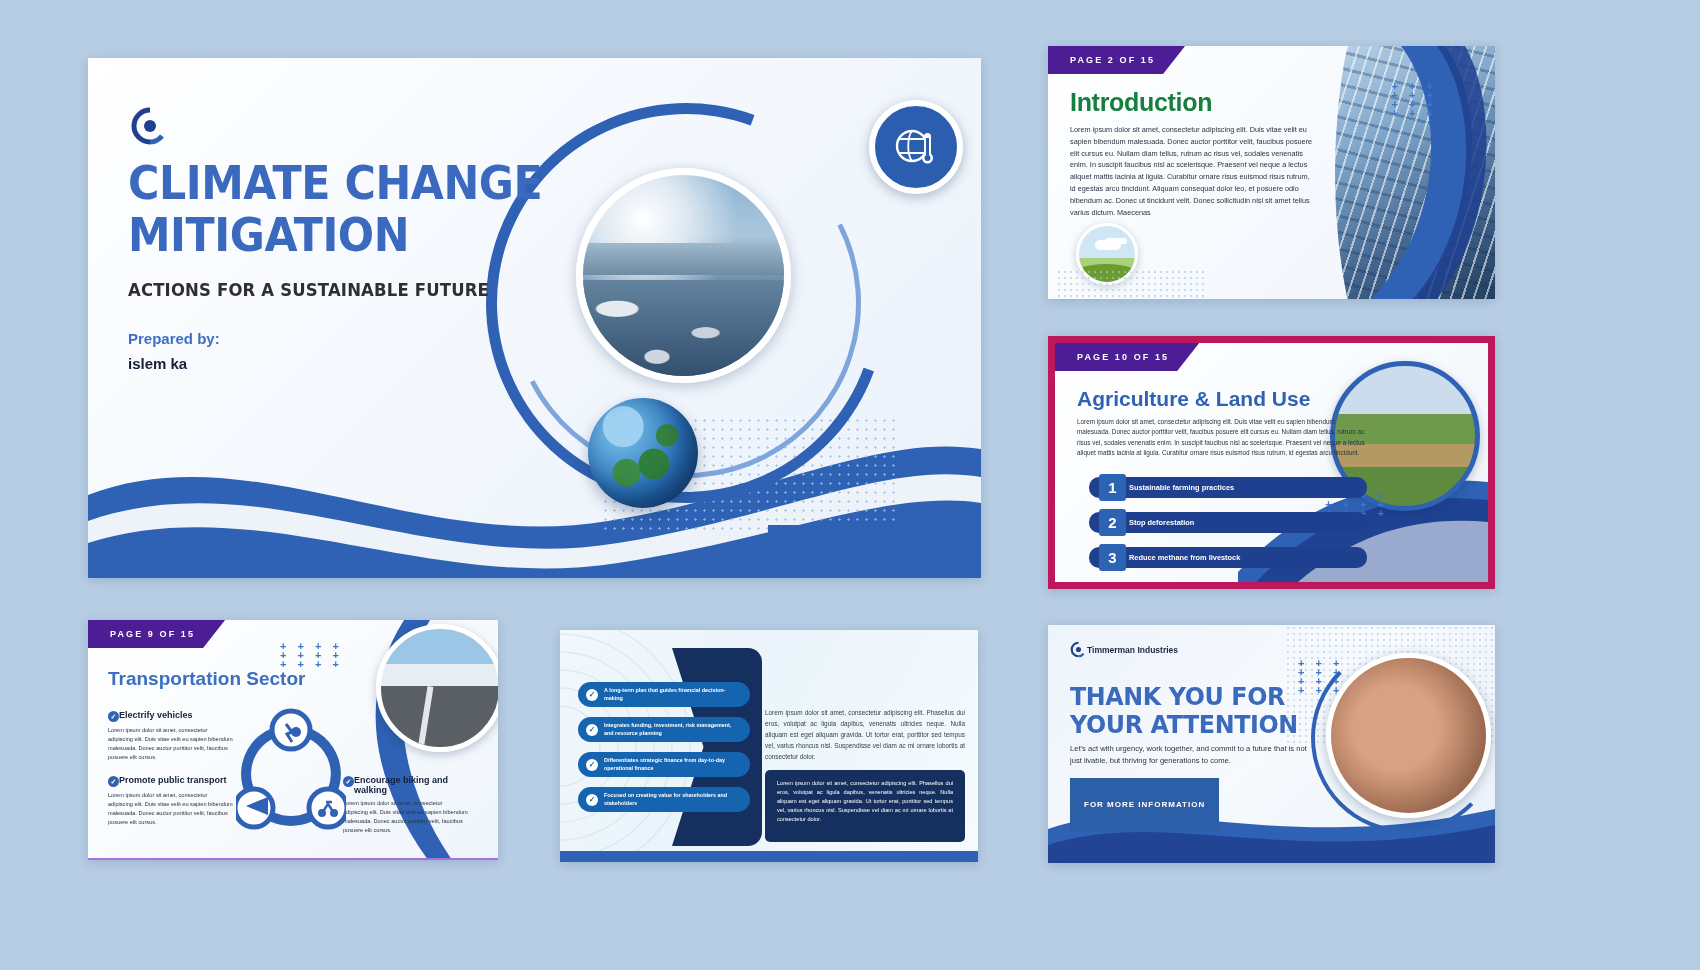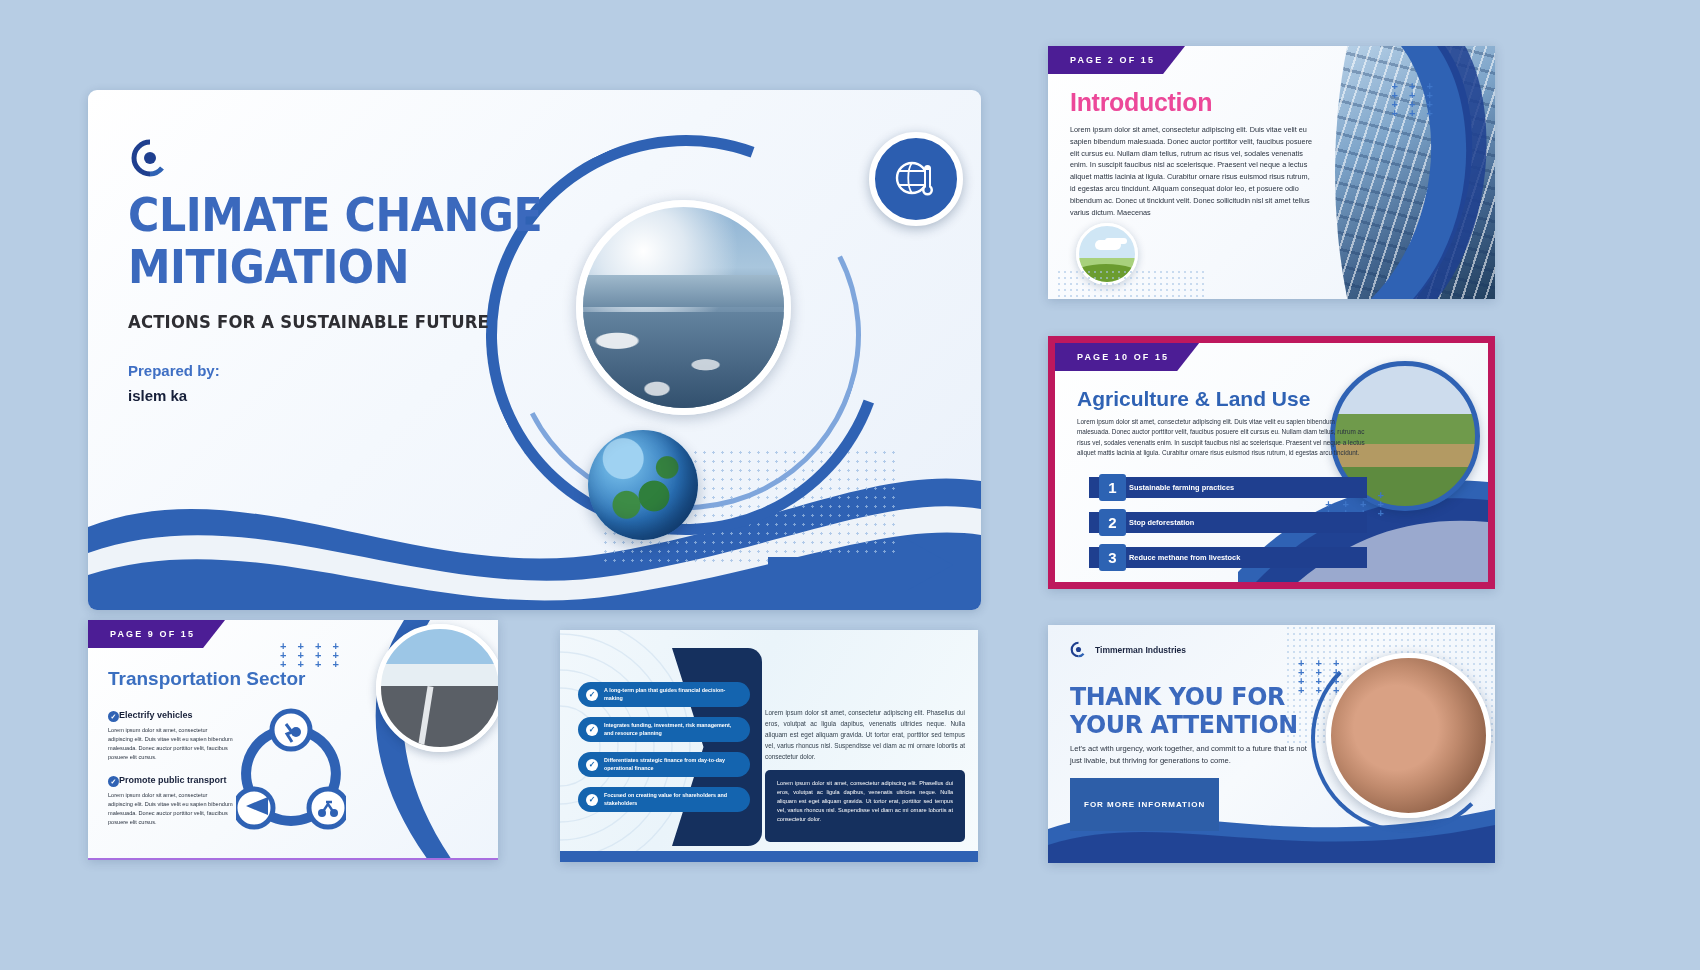--- a/index.html
+++ b/index.html
@@ -16,22 +16,21 @@
     position: absolute;
     background: #ffffff;
     overflow: hidden;
     box-shadow: 0 2px 10px rgba(20,50,90,.18);
   }
 
   
   #slide-title {
     left: 88px; top: 58px; width: 893px; height: 520px;
     background: linear-gradient(135deg,#ffffff 0%,#f4f8fd 45%,#eaf1fa 100%);
-    border-radius: 9px;
-    margin-top: 32px;
+    border-radius: 0;
   }
   .t-logo { position: absolute; left: 42px; top: 48px; width: 40px; height: 40px; }
   .t-title {
     position: absolute; left: 40px; top: 100px; width: 520px;
     font-size: 46px; line-height: 1.12; font-weight: 700;
     color: #3b69bd; letter-spacing: -0.5px;
     font-family: "DejaVu Sans", sans-serif;
     transform: scaleX(.93); transform-origin: left top;
   }
   .t-sub {
@@ -121,21 +120,21 @@
     letter-spacing: 4px; font-weight: 700; white-space: pre; }
 
   
   #slide-intro { left: 1048px; top: 46px; width: 447px; height: 253px; }
   #slide-intro .bg {
     position:absolute; inset:0;
     background: linear-gradient(135deg,#ffffff 0%,#f6f9fd 55%,#eef4fb 100%);
   }
   .intro-title {
     position:absolute; left:22px; top:42px; font-size:25px; font-weight:700;
-    color:#ec4899; letter-spacing:-.3px;
+    color:#15803d; letter-spacing:-.3px;
   }
   .intro-body {
     position:absolute; left:22px; top:78px; width:246px;
     font-size:7.3px; line-height:1.62; color:#2a3340; text-align:left;
   }
   .intro-circle {
     position:absolute; left:28px; bottom:14px; width:62px; height:62px; border-radius:50%;
     border:3px solid #fff;
     background: linear-gradient(#cfe6f5 0 58%, #a8d17c 58% 100%);
     box-shadow:0 2px 8px rgba(10,40,80,.22); overflow:hidden;
@@ -159,21 +158,21 @@
   #slide-agri .bg { position:absolute; inset:0; background: linear-gradient(135deg,#ffffff 0%,#f7fafd 60%,#eef4fb 100%); }
   .agri-title {
     position:absolute; left:22px; top:44px; font-size:21px; font-weight:700; color:#2f62b4;
   }
   .agri-body { position:absolute; left:22px; top:74px; width:290px; font-size:6.4px;
     line-height:1.62; color:#2a3340; }
   .numlist { position:absolute; left:22px; top:134px; width:300px; }
   .numrow { position:relative; height:21px; margin-bottom:14px; }
   .numrow .bar {
     position:absolute; left:12px; top:0; width:278px; height:21px;
-    background:#1f3f8f; border-radius:0;
+    background:#1f3f8f; border-radius:10px;
     display:flex; align-items:center; padding-left:40px;
     color:#fff; font-size:7.4px; font-weight:700;
   }
   .numrow .numbox {
     position:absolute; left:22px; top:-3px; width:27px; height:27px; background:#2d63b3;
     color:#fff; font-size:15px; font-weight:700; display:flex; align-items:center;
     justify-content:center; border-radius:3px; z-index:2;
   }
   .agri-photo {
     position:absolute; right:8px; top:18px; width:150px; height:150px; border-radius:50%;
@@ -221,21 +220,21 @@
     line-height:1.7; color:#35424f; text-align:justify; }
   .fin-card { position:absolute; left:205px; top:140px; width:200px; height:72px;
     background:#15305e; border-radius:5px; color:#fff; font-size:5.6px; line-height:1.62;
     padding:9px 12px; text-align:justify; }
   .fin-footer { position:absolute; left:0; bottom:0; width:100%; height:11px; background:#2f62b4; }
 
   
   #slide-thanks { left: 1048px; top: 625px; width: 447px; height: 238px; }
   #slide-thanks .bg { position:absolute; inset:0;
     background: linear-gradient(135deg,#eef4fb 0%,#f7fafd 50%,#eaf1fa 100%); }
-  .ty-logo-row { position:absolute; left:22px; top:16px; display:flex; align-items:center; gap:8px; }
+  .ty-logo-row { position:absolute; left:22px; top:16px; display:flex; align-items:center; }
   .ty-brand { font-size:8.5px; font-weight:700; color:#1b2540; }
   .ty-title { position:absolute; left:22px; top:58px; font-size:25px; line-height:1.12;
     font-weight:700; color:#3b69bd; letter-spacing:-.4px; font-family:"DejaVu Sans",sans-serif;
     transform:scaleX(.95); transform-origin:left top;}
   .ty-body { position:absolute; left:22px; top:118px; width:245px; font-size:7.6px;
     line-height:1.6; color:#2a3340; }
   .ty-btn { position:absolute; left:22px; top:153px; background:#2d5ea8; color:#fff;
     font-size:8px; font-weight:700; letter-spacing:1px; padding:22px 14px; }
   .ty-photo { position:absolute; right:4px; top:28px; width:165px; height:165px; border-radius:50%;
     border:5px solid #fff;
@@ -374,20 +373,27 @@
         </div>
       <div class="bullet-body">Lorem ipsum dolor sit amet, consectetur adipiscing elit. Duis vitae velit eu sapien bibendum malesuada. Donec auctor porttitor velit, faucibus posuere elit cursus.</div>
     </div>
     <div style="position:absolute;left:20px;top:155px;width:125px">
       <div class="bullet-head">
           <span class="chk">✓</span>
         <span>Promote public transport</span>
         </div>
       <div class="bullet-body">Lorem ipsum dolor sit amet, consectetur adipiscing elit. Duis vitae velit eu sapien bibendum malesuada. Donec auctor porttitor velit, faucibus posuere elit cursus.</div>
     </div>
+    <div style="position:absolute;left:255px;top:155px;width:125px">
+      <div class="bullet-head">
+          <span class="chk">✓</span>
+        <span>Encourage biking and walking</span>
+        </div>
+      <div class="bullet-body">Lorem ipsum dolor sit amet, consectetur adipiscing elit. Duis vitae velit eu sapien bibendum malesuada. Donec auctor porttitor velit, faucibus posuere elit cursus.</div>
+    </div>
 
     <svg style="position:absolute;left:148px;top:88px;width:110px;height:130px" viewBox="0 0 110 130">
       <path d="M55 22 A 44 44 0 0 1 96 84" fill="none" stroke="#2f62b4" stroke-width="10"></path>
       <path d="M88 98 A 44 44 0 0 1 22 98" fill="none" stroke="#2f62b4" stroke-width="10"></path>
       <path d="M14 84 A 44 44 0 0 1 50 22" fill="none" stroke="#2f62b4" stroke-width="10"></path>
       <circle cx="55" cy="22" r="19" fill="#fff" stroke="#2f62b4" stroke-width="5"></circle>
       <circle cx="18" cy="100" r="19" fill="#fff" stroke="#2f62b4" stroke-width="5"></circle>
       <circle cx="92" cy="100" r="19" fill="#fff" stroke="#2f62b4" stroke-width="5"></circle>
       <path d="M50 16 l6 8 -5 2 5 8" stroke="#2f62b4" stroke-width="3" fill="none"></path>
       <circle cx="60" cy="24" r="5" fill="#2f62b4"></circle>

